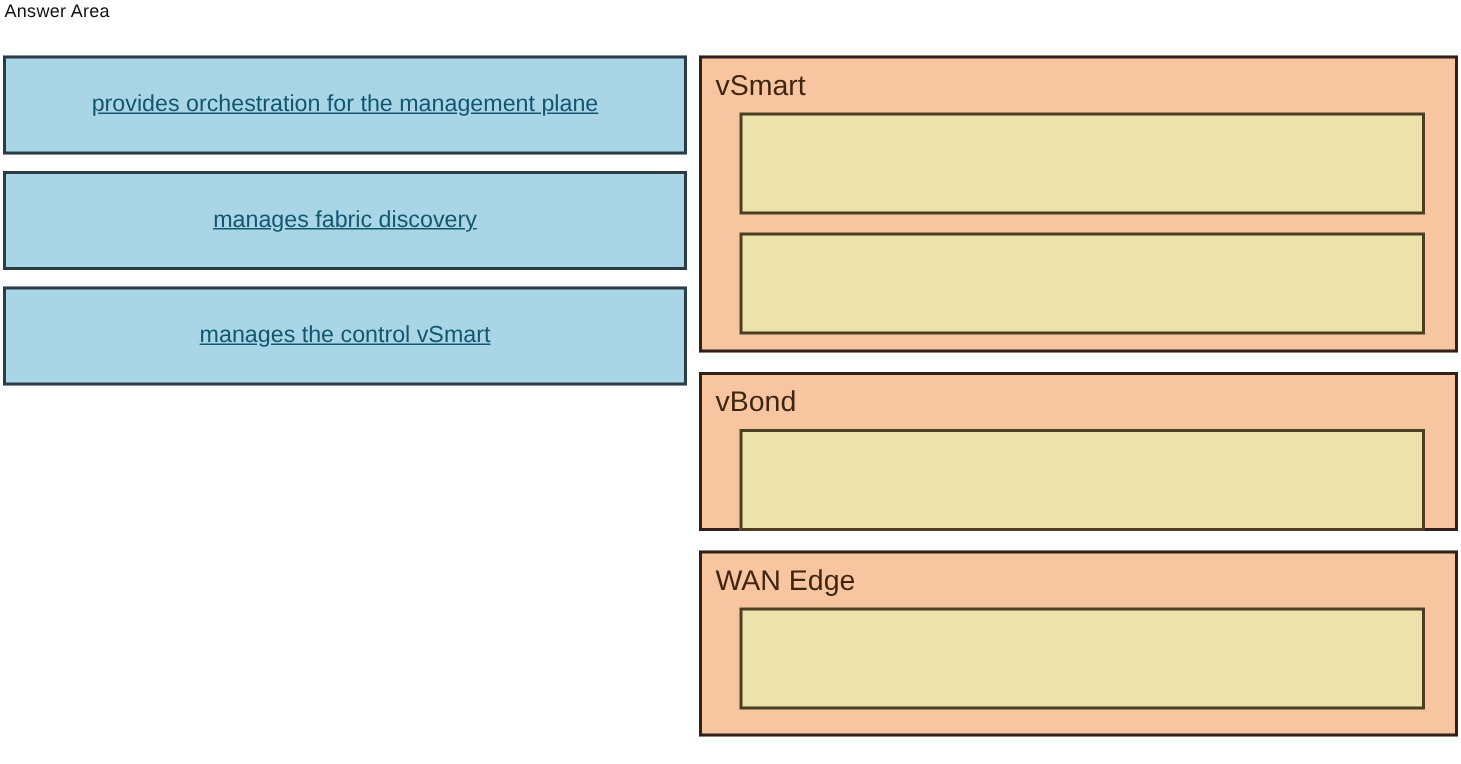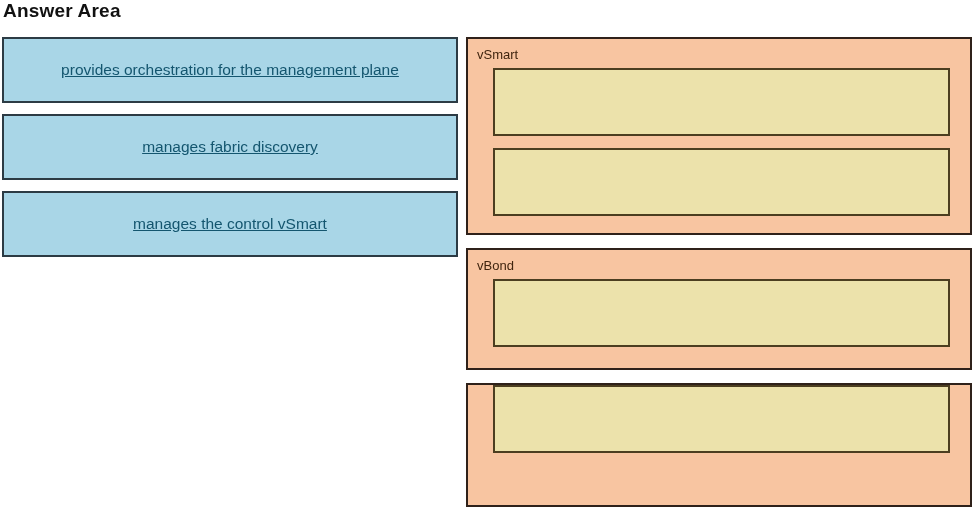--- a/index.html
+++ b/index.html
@@ -11,22 +11,22 @@
     width: 974px;
     height: 509px;
     background: #ffffff;
     overflow: hidden;
   }
 
   .page-title {
     position: absolute;
     left: 3px;
     top: 0px;
-    font-size: 19px;
-    font-weight: bold;
+    font-size: 12px;
+    font-weight: normal;
     color: #111111;
     letter-spacing: 0.2px;
   }
 
   .options-column {
     position: absolute;
     left: 2px;
     top: 37px;
     width: 456px;
     display: flex;
@@ -59,26 +59,26 @@
     gap: 13px;
   }
 
   .target-panel {
     background: #f8c5a1;
     border: 2px solid #2f211a;
     display: flex;
     flex-direction: column;
   }
   .target-panel.tall { height: 198px; }
-  .target-panel.short-1 { height: 122px; }
+  .target-panel.short-1 { height: 106px; }
   .target-panel.short-2 { height: 124px; }
 
   .target-label {
     padding: 8px 0 6px 9px;
-    font-size: 13px;
+    font-size: 19px;
     color: #40250f;
   }
 
   .slots {
     display: flex;
     flex-direction: column;
     gap: 12px;
     padding: 0 20px 0 25px;
   }
 
@@ -112,20 +112,21 @@
     </div>
 
     <div class="target-panel short-1">
       <div class="target-label">vBond</div>
       <div class="slots">
         <div class="drop-zone"></div>
       </div>
     </div>
 
     <div class="target-panel short-2">
+      <div class="target-label">WAN Edge</div>
       <div class="slots">
         <div class="drop-zone"></div>
       </div>
     </div>
 
   </div>
 
 </div>
 
 </body></html>

